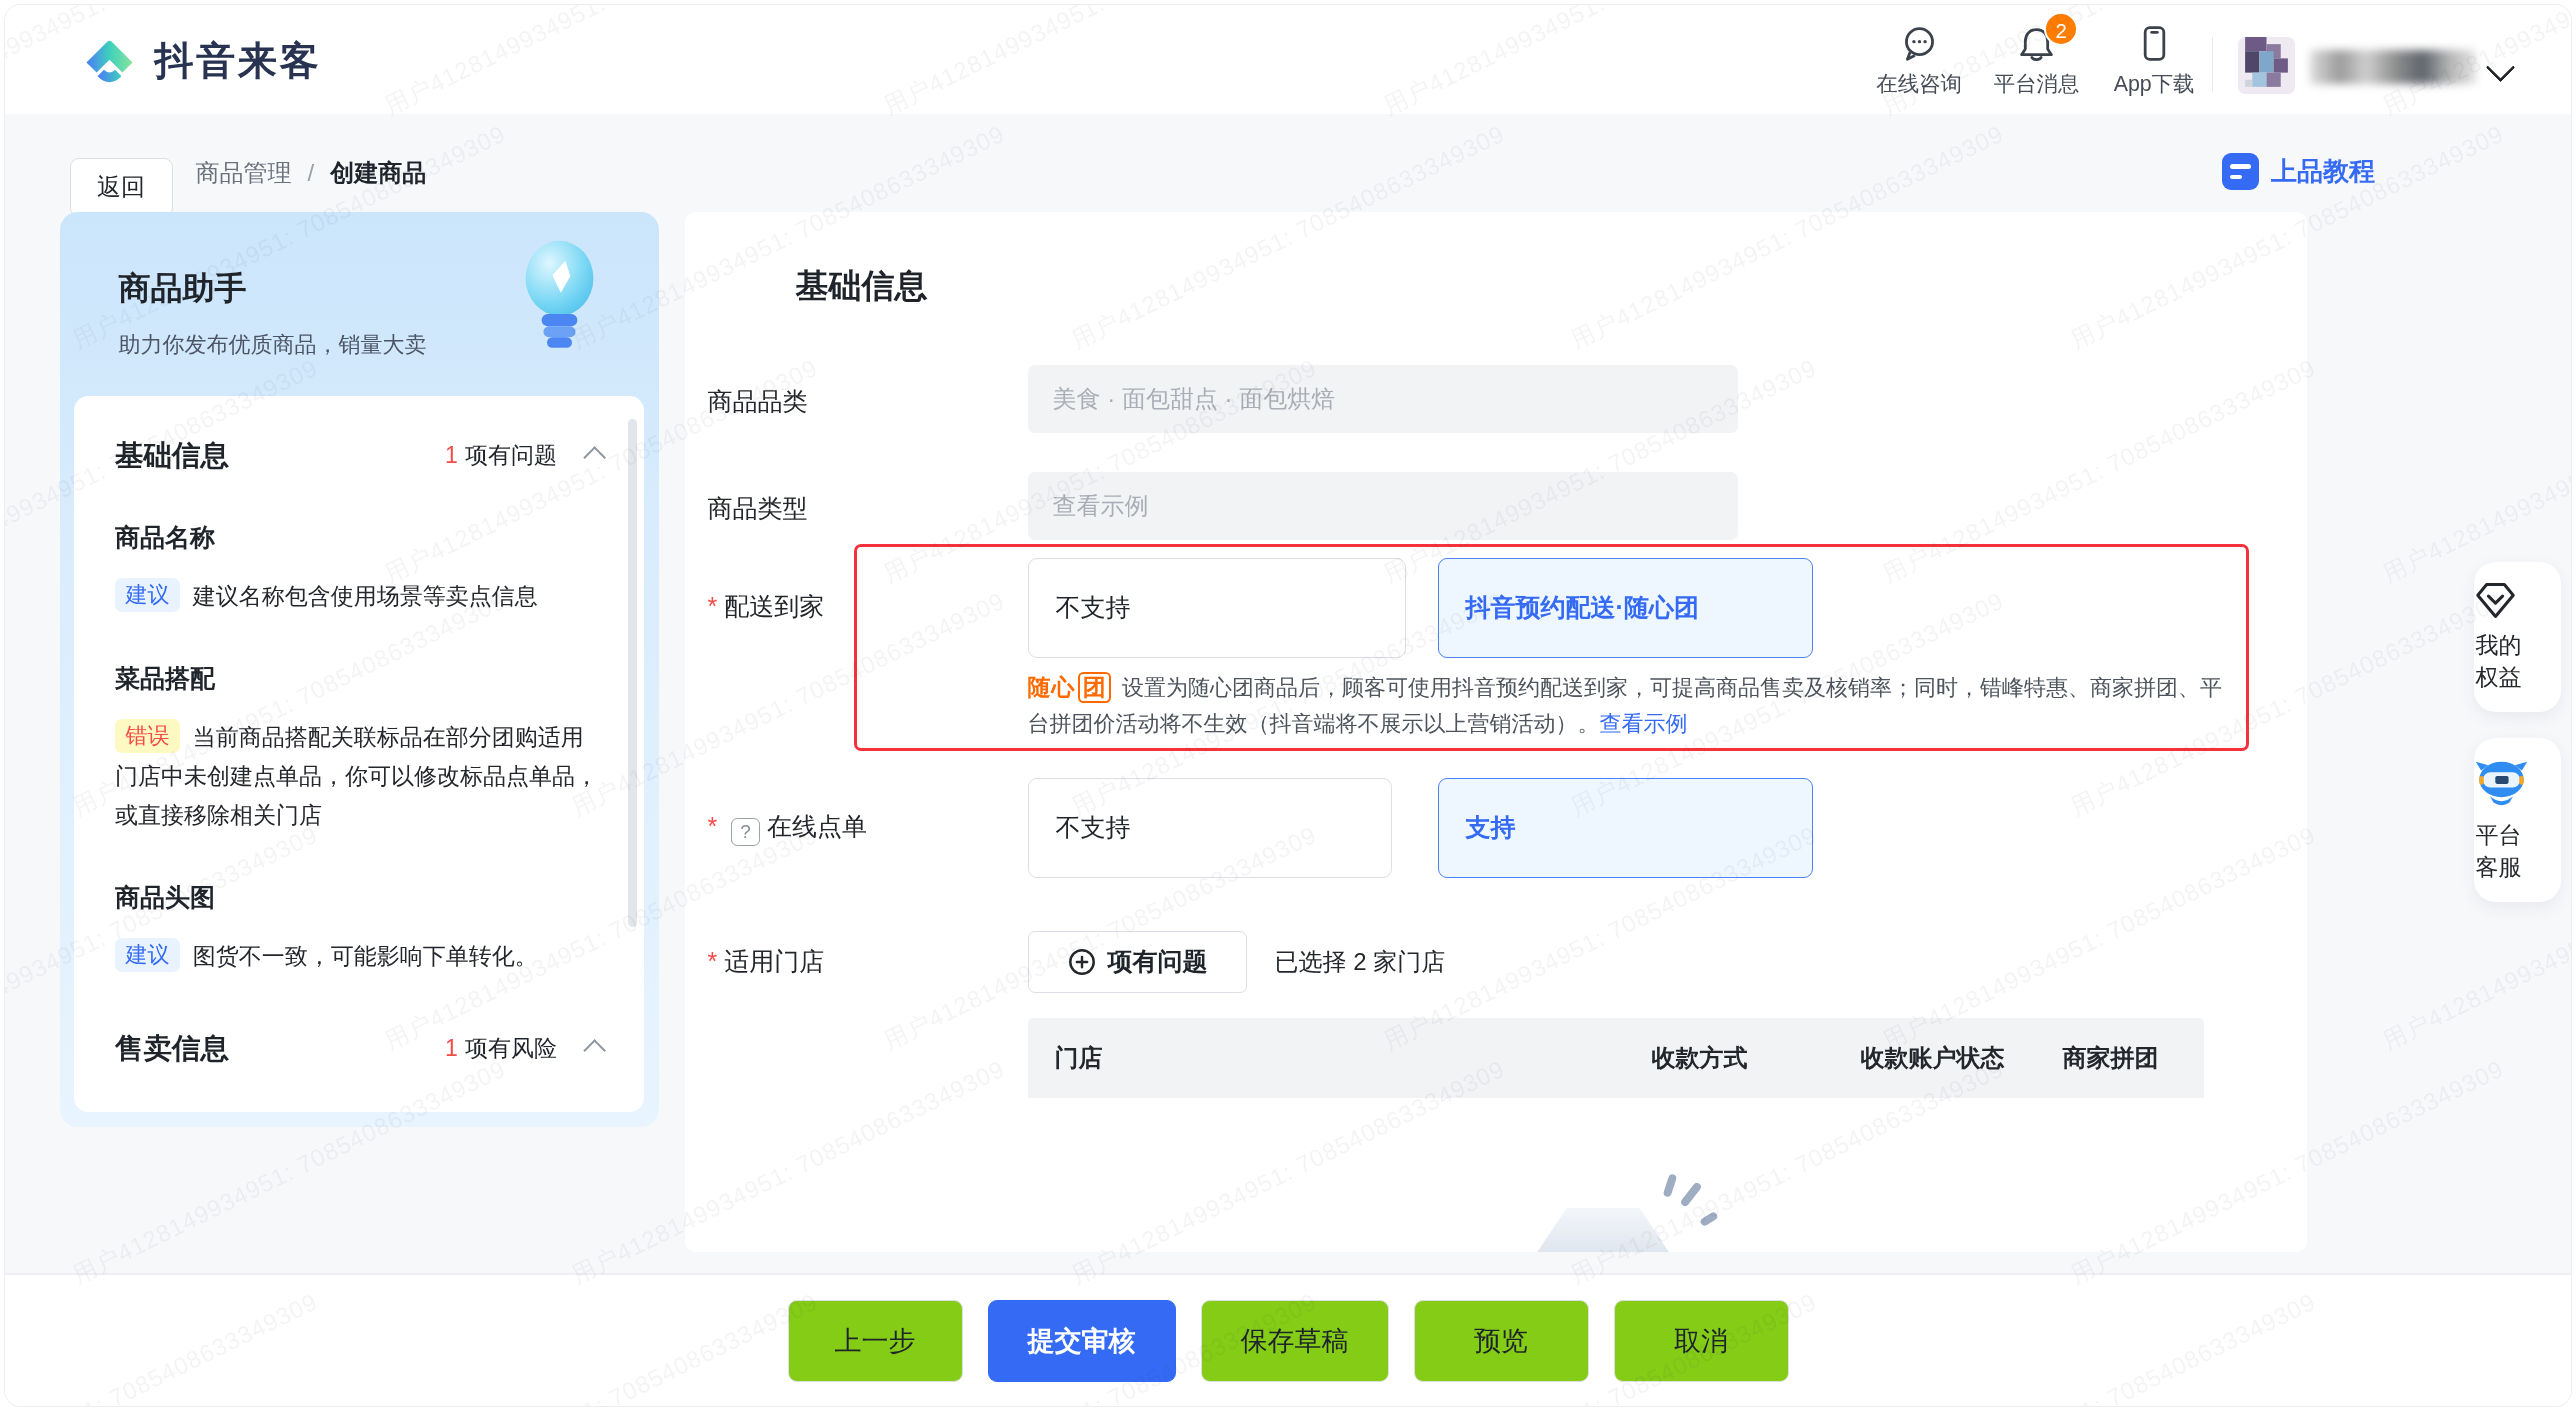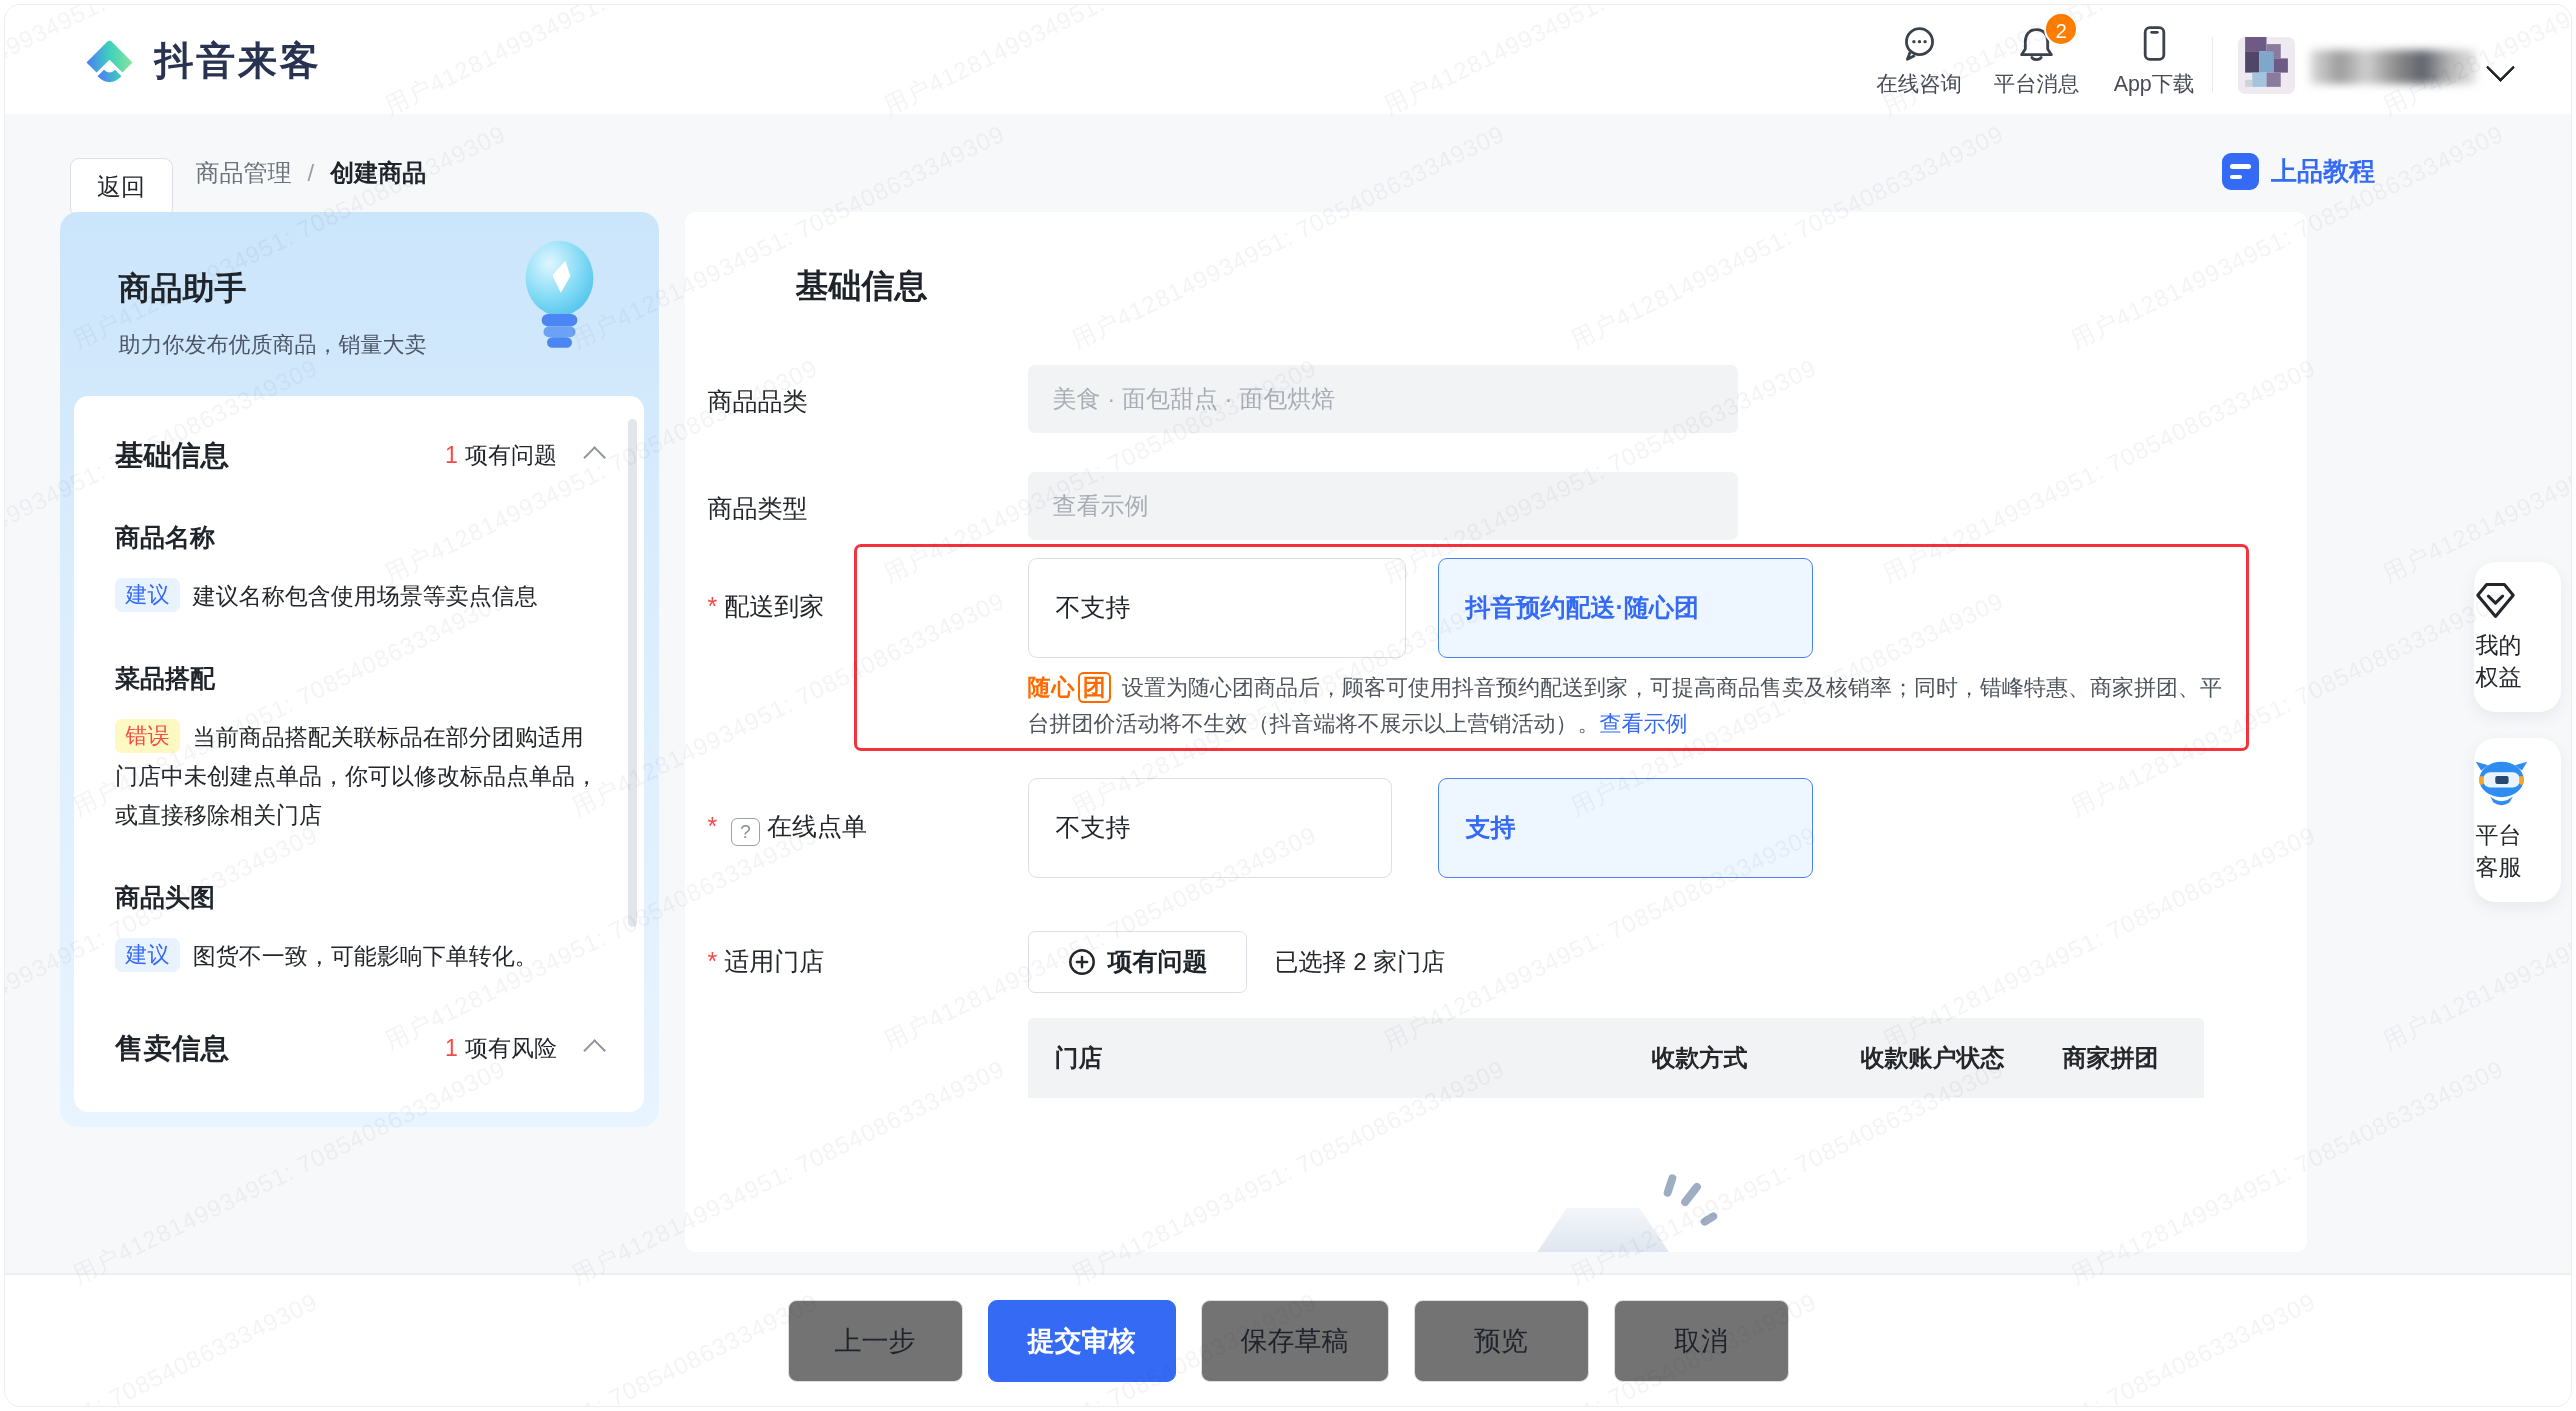--- a/index.html
+++ b/index.html
@@ -93,21 +93,21 @@
          clip-path:polygon(24% 0,76% 0,100% 100%,0 100%);}
   .spark{position:absolute;border-radius:5.4px;background:#9fadc2;}
   .s1{left:132px;top:0;width:8px;height:23px;transform:rotate(18deg);}
   .s2{left:153px;top:7.1px;width:8px;height:27px;transform:rotate(38deg);}
   .s3{left:171px;top:36px;width:8px;height:18px;transform:rotate(58deg);}
 
   
   .footer{position:absolute;left:0;right:0;top:1270px;height:141px;background:#fff;
           box-shadow:0 -1.8px 0 #eceef1;display:flex;justify-content:center;align-items:flex-start;gap:25px;padding-top:25px;}
   .f-btn{height:82px;min-width:175px;padding:0 39px;box-sizing:border-box;border-radius:9px;border:1.8px solid #dcdfe4;
-         background:#737373;font-size:27px;color:#1f242b;display:flex;align-items:center;justify-content:center;cursor:pointer;
+         background:#84cc16;font-size:27px;color:#1f242b;display:flex;align-items:center;justify-content:center;cursor:pointer;
          font-family:inherit;}
   .f-btn.primary{background:#356bf4;border-color:#356bf4;color:#fff;font-weight:600;}
 
   
   .float-card{position:absolute;left:2469px;width:87px;border-radius:21.4px;background:#fff;
               box-shadow:0 5.4px 16px rgba(40,60,90,.08);display:flex;flex-direction:column;cursor:pointer;}
   .fc1{top:557px;height:150px;padding-top:19.6px;box-sizing:border-box;}
   .fc2{top:733px;height:164px;padding-top:18px;box-sizing:border-box;}
   .float-card .lbl{font-size:23px;color:#23262b;width:50px;text-align:center;line-height:32px;margin-top:9px;}
 

